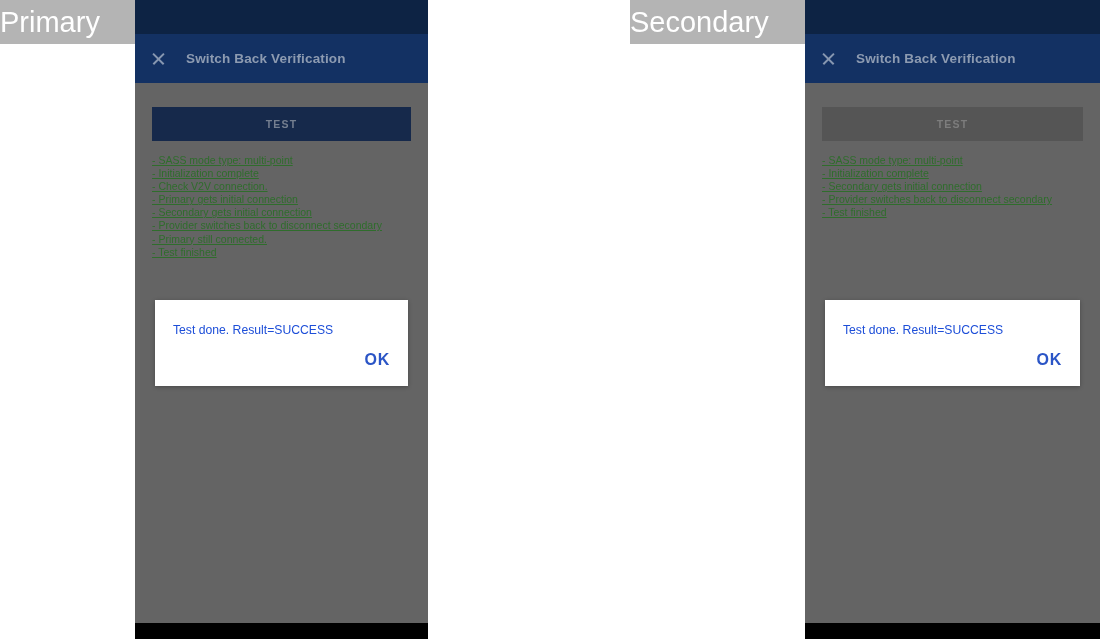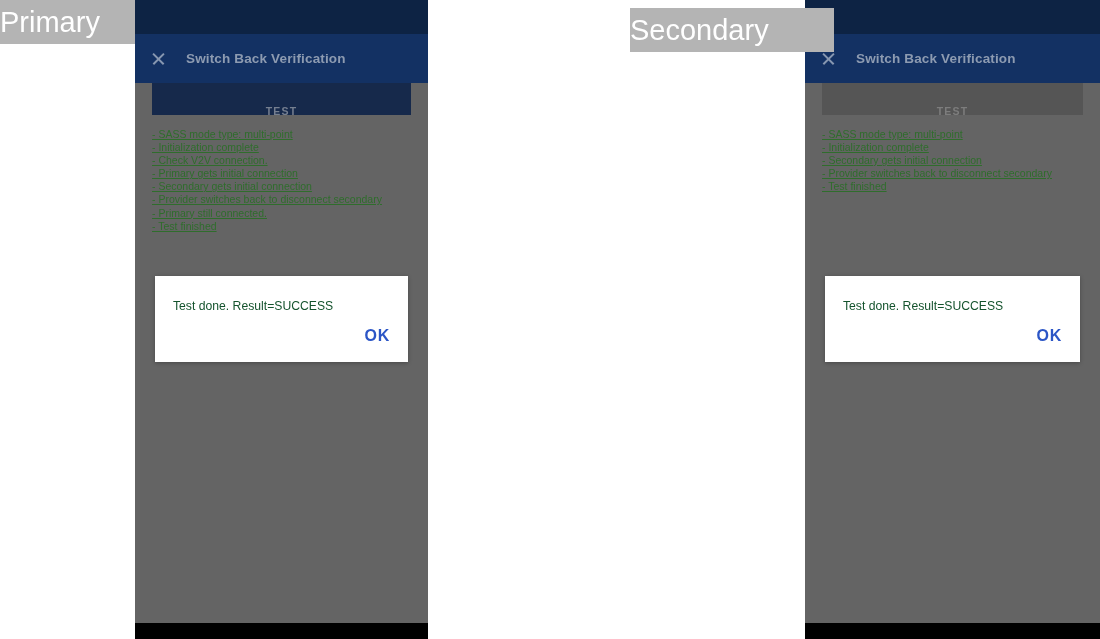--- a/index.html
+++ b/index.html
@@ -25,21 +25,21 @@
     color: #ffffff;
     font-size: 29px;
     line-height: 44px;
     height: 44px;
     font-family: "Liberation Sans", sans-serif;
     letter-spacing: 0px;
     white-space: nowrap;
     z-index: 40;
   }
   #badge-primary { left: 0; width: 135px; }
-  #badge-secondary { left: 630px; width: 204px; margin-top: 8px; }
+  #badge-secondary { left: 630px; width: 175px; }
 
   
   .device {
     position: absolute;
     top: 0;
     height: 639px;
     overflow: hidden;
     background: #646464;
   }
   #device-primary { left: 135px; width: 293px; }
@@ -89,31 +89,31 @@
 
   .content {
     position: relative;
     height: 540px;
     background: #646464;
     padding: 0 17px;
     box-sizing: border-box;
   }
 
   .test-button {
-    margin-top: 0;
-    height: 17px;
+    margin-top: 24px;
+    height: 34px;
     line-height: 25px;
     text-align: center;
     font-size: 10.5px;
     font-weight: bold;
     letter-spacing: 1.2px;
     border: none;
     width: 100%;
     display: block;
-    padding: 16px;
+    padding: 2px;
     font-family: "Liberation Sans", sans-serif;
   }
   .test-button.enabled {
     background: #16294b;
     color: #757f90;
   }
   .test-button.disabled {
     background: #555555;
     color: #7d7d7d;
   }
@@ -131,21 +131,21 @@
   .dialog {
     position: absolute;
     left: 20px;
     right: 20px;
     top: 193px;
     background: #ffffff;
     box-shadow: 0 1px 4px rgba(0,0,0,0.28);
     padding: 0;
   }
   .dialog-message {
-    color: #14532d;
+    color: #1d4ed8;
     font-size: 12.2px;
     padding: 23px 18px 0 18px;
   }
   .dialog-actions {
     display: flex;
     justify-content: flex-end;
     padding: 14px 18px 17px 18px;
   }
   .dialog-ok {
     background: none;

